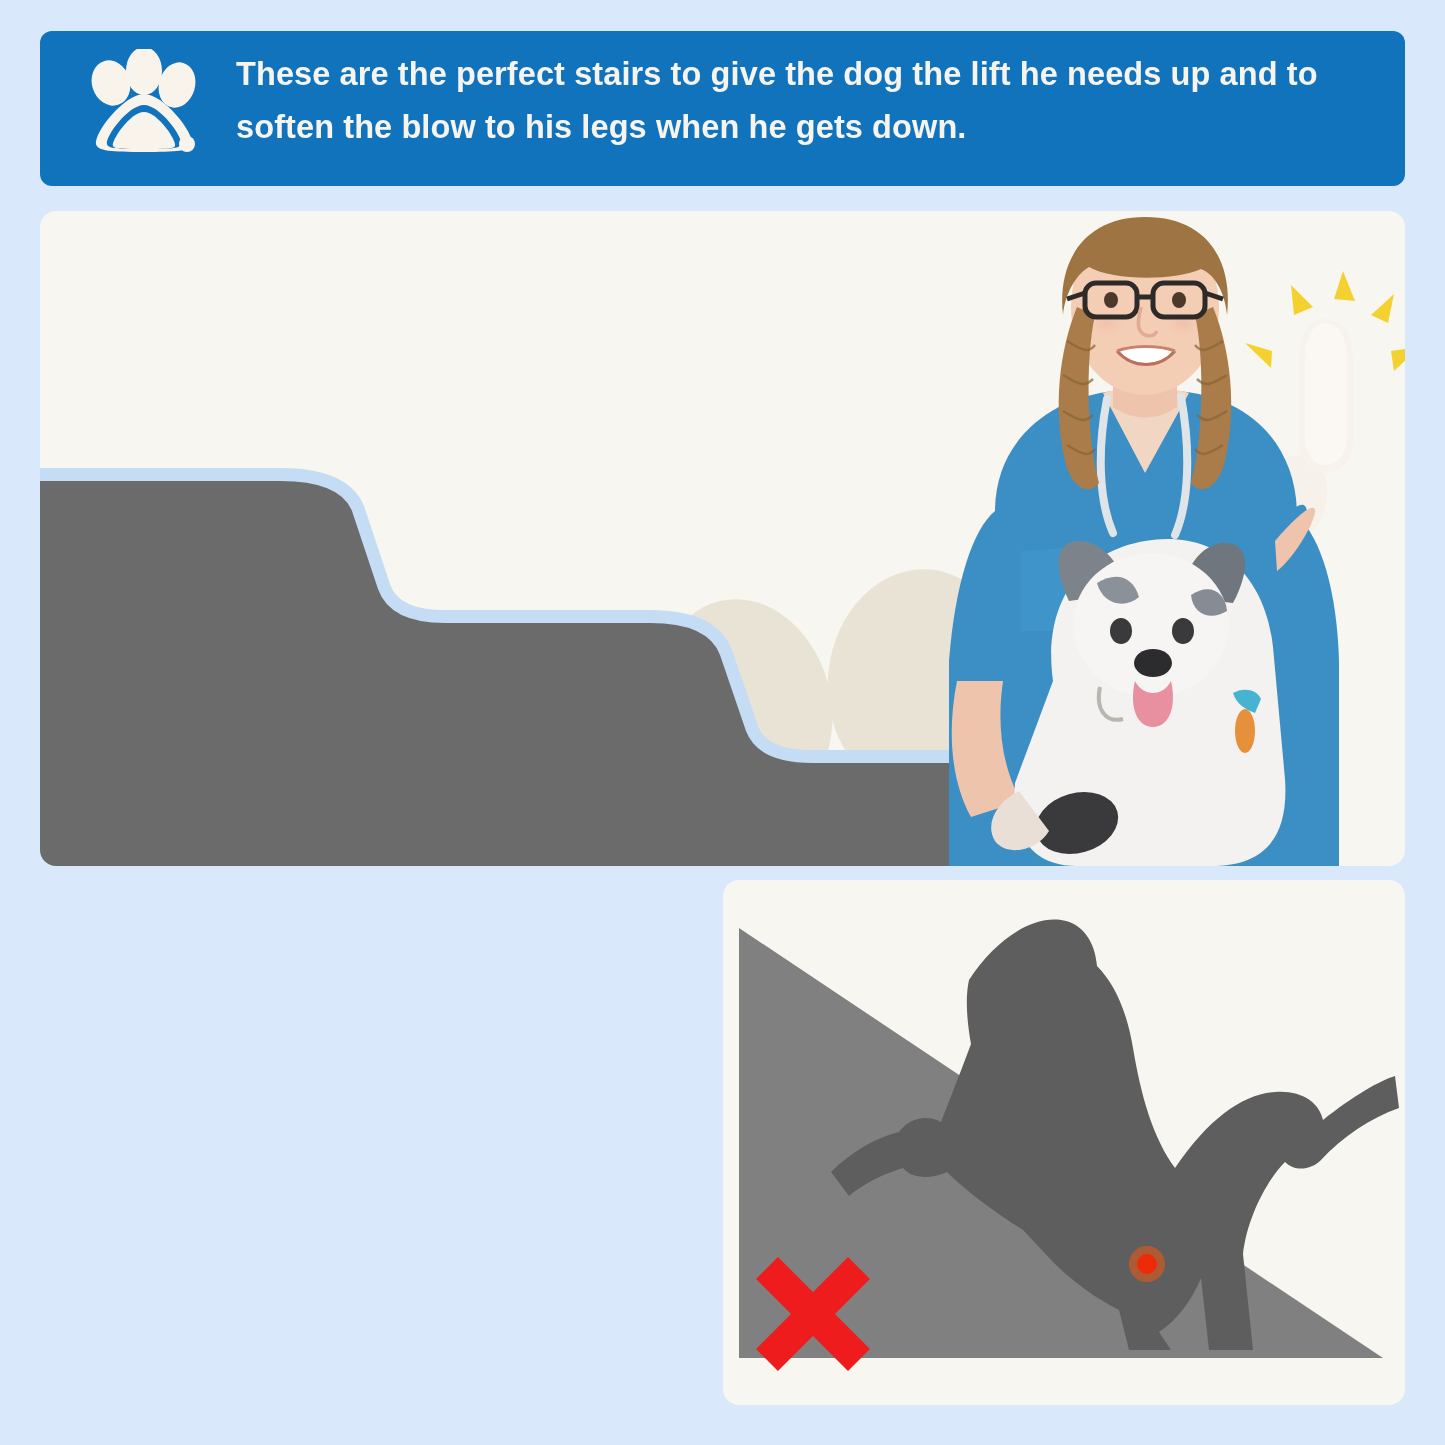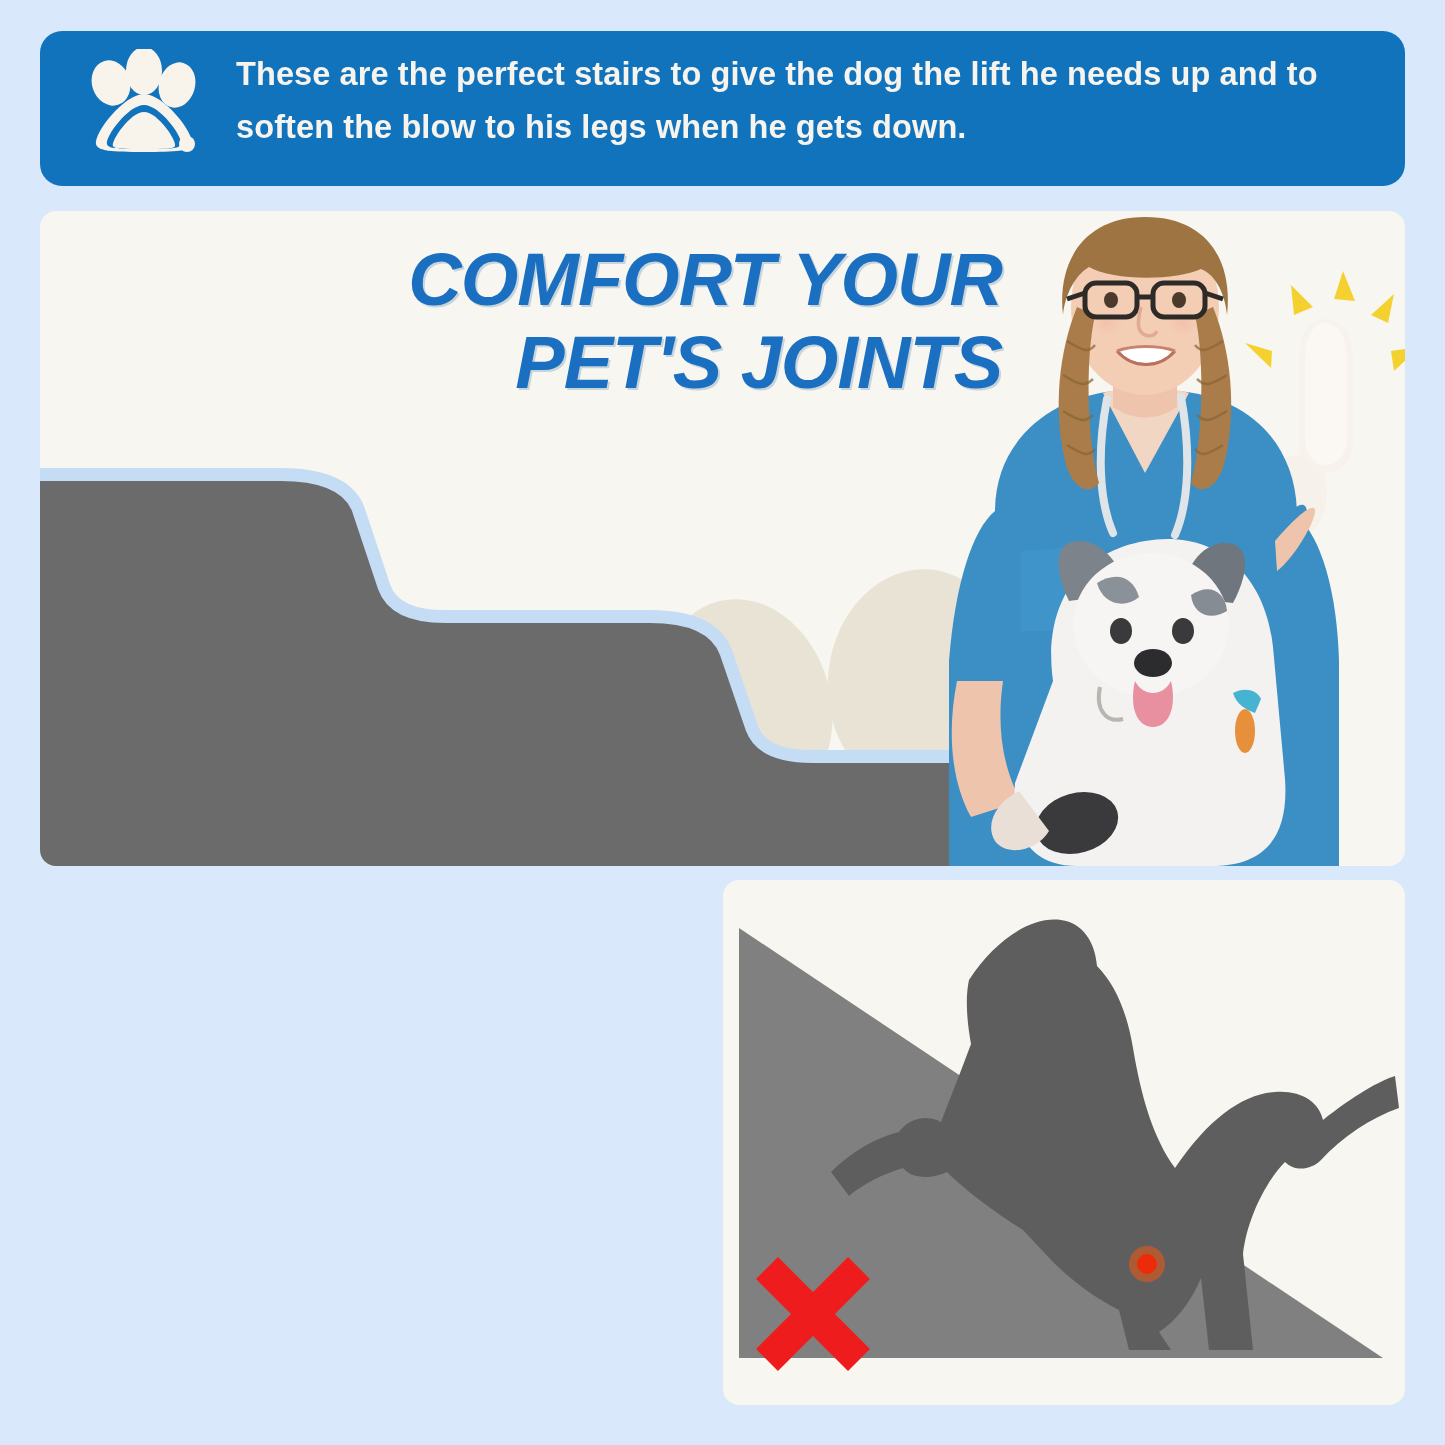--- a/index.html
+++ b/index.html
@@ -7,21 +7,21 @@
     width:1445px;height:1445px;
     background:#d9e8fa;
     font-family:"Liberation Sans", sans-serif;
     overflow:hidden;
   }
   .page{position:relative;width:1445px;height:1445px;box-sizing:border-box;}
 
   
   .banner{
     position:absolute;left:40px;top:31px;width:1365px;height:155px;
-    background:#1273bd;border-radius:22px;
+    background:#1273bd;border-radius:12px;
     display:flex;align-items:center;box-sizing:border-box;padding:0 34px 15px 48px;
   }
   .paw-icon{width:112px;height:105px;flex:0 0 112px;margin-right:36px;}
   .banner-text{
     color:#f7f4ee;font-size:32.5px;font-weight:bold;line-height:1.62;
     letter-spacing:.1px;
   }
 
   
   .card{
@@ -169,22 +169,20 @@
           <path d="M290 470 C298 486 318 486 326 470 C332 496 324 516 308 516 C292 516 284 496 290 470 Z" fill="#e88fa0"></path>
           <path d="M255 476 C250 500 262 512 278 508" stroke="#b9b5b0" stroke-width="4" fill="none"></path>
           <ellipse cx="232" cy="612" rx="42" ry="30" fill="#3a3a3c" transform="rotate(-16 232 612)"></ellipse>
           <path d="M174 580 C150 592 140 614 150 630 C162 646 192 640 204 620 Z" fill="#e9dfd6"></path>
         </g>
         <ellipse cx="400" cy="520" rx="10" ry="22" fill="#e7903c"></ellipse>
         <path d="M388 482 C398 476 412 478 416 488 L410 502 C400 498 392 494 388 482 Z" fill="#46b3d0"></path>
       </g>
     </svg>
 
-    <div class="hero-title">COMFORT YOUR
-PET'S JOINTS</div>
   </div>
 
 
   <div class="card br">
     <svg class="panel-svg" viewBox="0 0 682 525">
 
       <path d="M16 48 L16 478 L660 478 Z" fill="#808080"></path>
 
       <g fill="#5e5e5e">
         <path d="M246 100 C272 60 308 36 338 40 C360 43 372 62 374 86

